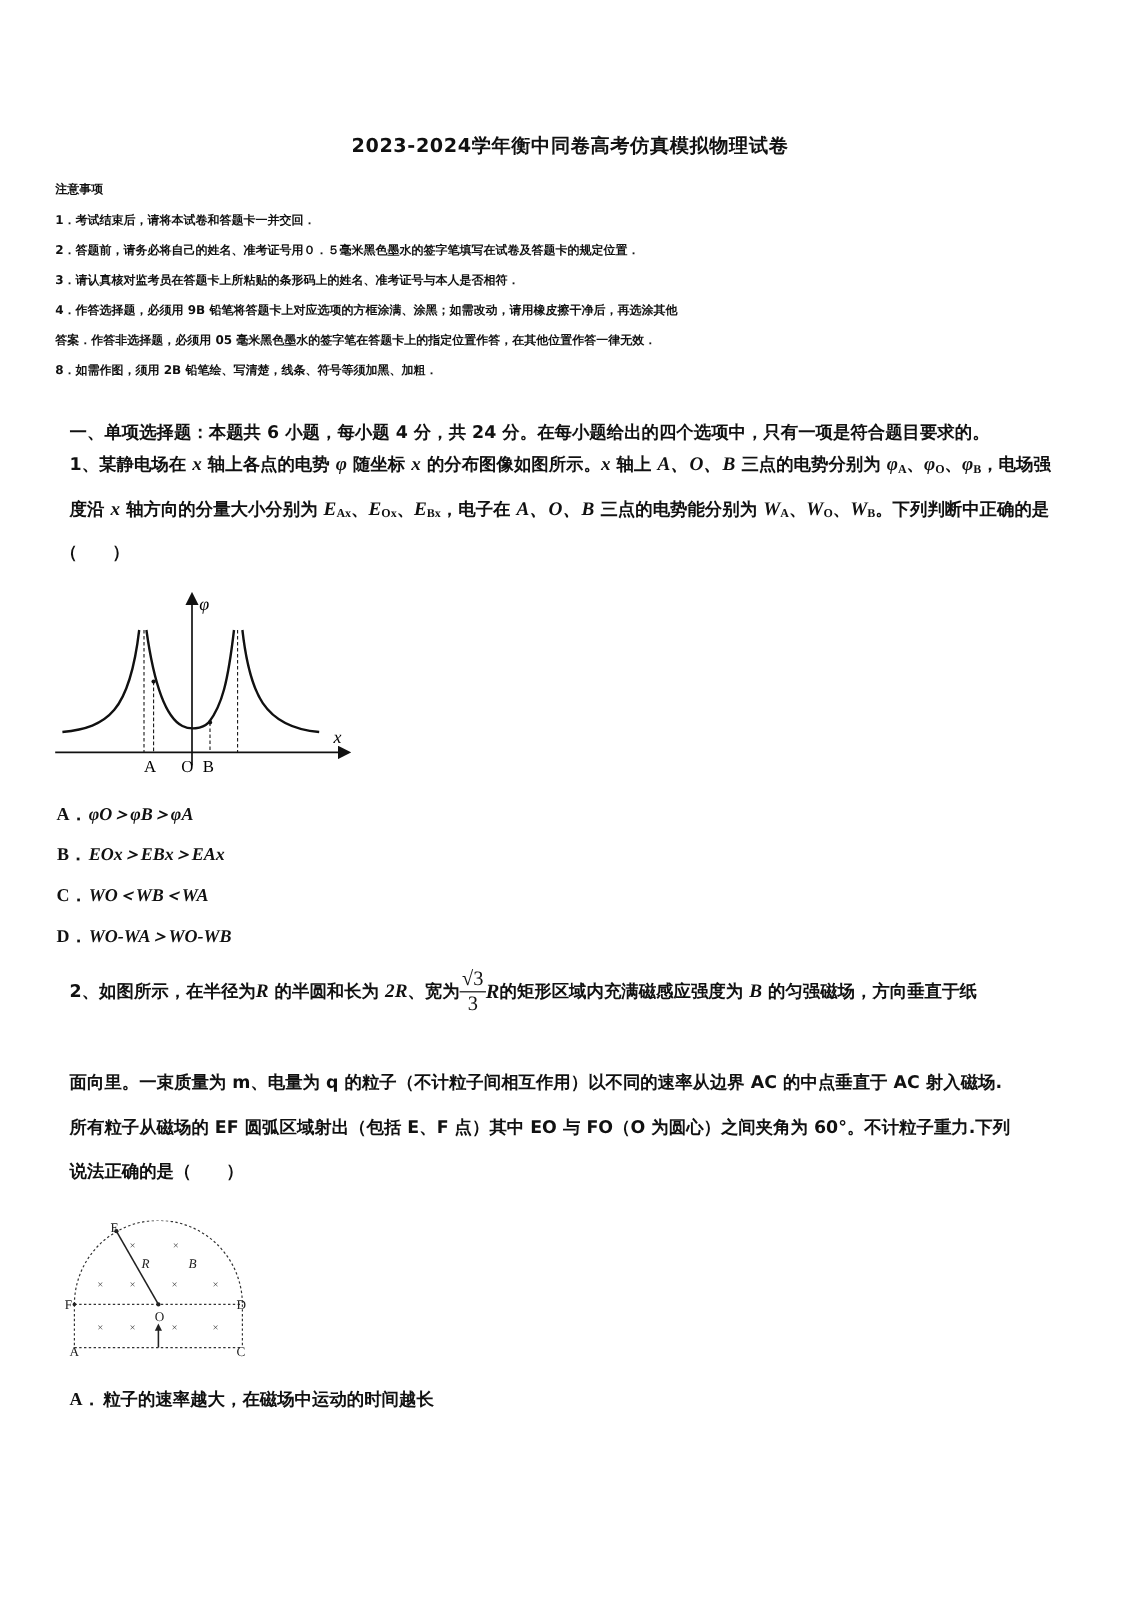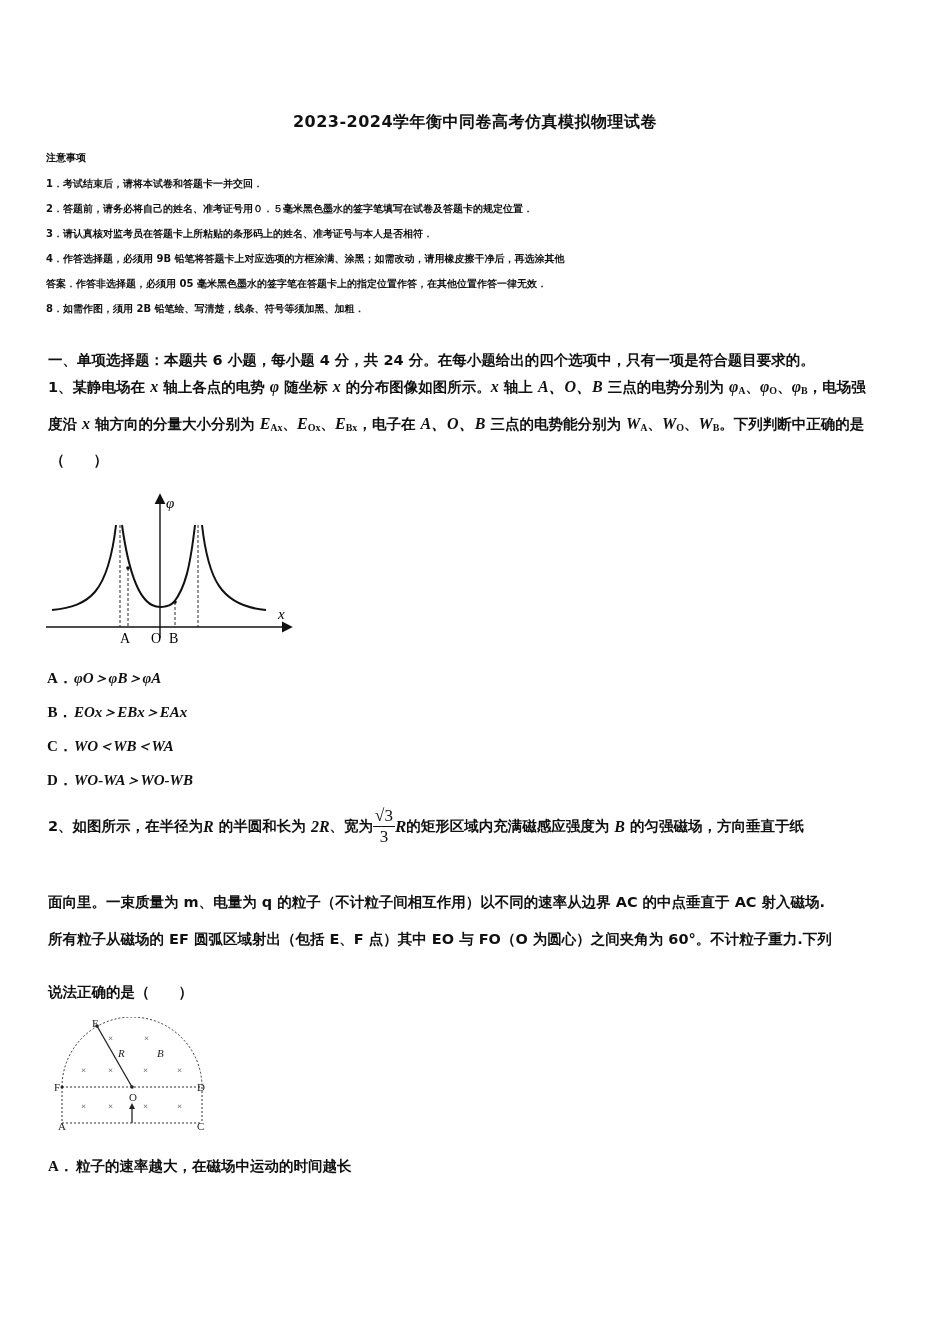--- a/index.html
+++ b/index.html
@@ -1,21 +1,21 @@
 <!DOCTYPE html>
 <html><head>
 <meta charset="utf-8">
 <style>
   html, body { margin: 0; padding: 0; background: #ffffff; }
   body { width: 950px; height: 1344px; position: relative; overflow: hidden;
          font-family: "DejaVu Sans", "Liberation Sans", sans-serif; color: #111; }
   .abs { position: absolute; white-space: nowrap; }
   .title { left: 0; width: 950px; top: 112px; text-align: center; font-size: 16px; font-weight: bold; letter-spacing: 0.5px; }
   .note { font-size: 10px; font-weight: bold; left: 46px; }
-  .q { font-size: 14.5px; font-weight: bold; left: 48px; }
+  .q { font-size: 14.5px; font-weight: bold; left: 58px; }
   .m { font-family: "Liberation Serif", "DejaVu Serif", serif; font-style: italic; font-weight: bold; font-size: 16px; }
   .mr { font-family: "Liberation Serif", "DejaVu Serif", serif; font-weight: bold; font-size: 16px; }
   sub { font-size: 10px; font-style: normal; vertical-align: -2px; }
   .opt { font-family: "Liberation Serif", "DejaVu Serif", serif; font-weight: bold; font-size: 15px; left: 46px; text-align: center; }
   .opt .lbl { display: inline-block; width: 28px; }
   .frac { display: inline-block; vertical-align: middle; text-align: center; font-family: "Liberation Serif", serif; font-size: 17px; font-weight: normal; }
   .frac .num { display: block; border-bottom: 1px solid #111; padding: 0 2px; }
   .frac .den { display: block; }
   svg text { font-family: "Liberation Serif", "DejaVu Serif", serif; }
 </style>
@@ -76,21 +76,21 @@
 <div class="abs opt" style="top:669px;"><span class="lbl">A．</span><span style="font-style:italic">φO＞φB＞φA</span></div>
 <div class="abs opt" style="top:703px;"><span class="lbl">B．</span><span style="font-style:italic">EOx＞EBx＞EAx</span></div>
 <div class="abs opt" style="top:737px;"><span class="lbl">C．</span><span style="font-style:italic">WO＜WB＜WA</span></div>
 <div class="abs opt" style="top:771px;"><span class="lbl">D．</span><span style="font-style:italic">WO-WA＞WO-WB</span></div>
 
 <div class="abs q" style="top:806px;">
   <span style="display:inline-block; vertical-align:middle;">2、如图所示，在半径为 </span><span class="m" style="vertical-align:middle;">R</span><span style="vertical-align:middle;"> 的半圆和长为 </span><span class="m" style="vertical-align:middle;">2R</span><span style="vertical-align:middle;">、宽为</span><span class="frac"><span class="num">√3</span><span class="den">3</span></span><span style="vertical-align:middle; font-family:'Liberation Serif',serif; font-style:italic; font-size:17px;">R</span><span style="vertical-align:middle;">的矩形区域内充满磁感应强度为 </span><span class="m" style="vertical-align:middle;">B</span><span style="vertical-align:middle;"> 的匀强磁场，方向垂直于纸</span>
 </div>
 <div class="abs q" style="top:893px;">面向里。一束质量为 m、电量为 q 的粒子（不计粒子间相互作用）以不同的速率从边界 AC 的中点垂直于 AC 射入磁场.</div>
 <div class="abs q" style="top:930px;">所有粒子从磁场的 EF 圆弧区域射出（包括 E、F 点）其中 EO 与 FO（O 为圆心）之间夹角为 60°。不计粒子重力.下列</div>
-<div class="abs q" style="top:967px;margin-top:16px;">说法正确的是（　　）</div>
+<div class="abs q" style="top:967px;">说法正确的是（　　）</div>
 
 <svg class="abs" style="left:52px; top:1017px;" width="165" height="118" viewBox="0 0 165 118">
   <g stroke="#333" stroke-width="1" stroke-dasharray="2,2" fill="none">
     <path d="M10,70 A70,70 0 0 1 150,70"></path>
     <line x1="10" y1="70" x2="10" y2="106"></line>
     <line x1="150" y1="70" x2="150" y2="106"></line>
     <line x1="10" y1="106" x2="150" y2="106"></line>
     <line x1="10" y1="70" x2="150" y2="70"></line>
   </g>
   <line x1="45" y1="9" x2="80" y2="70" stroke="#222" stroke-width="1.3"></line>

